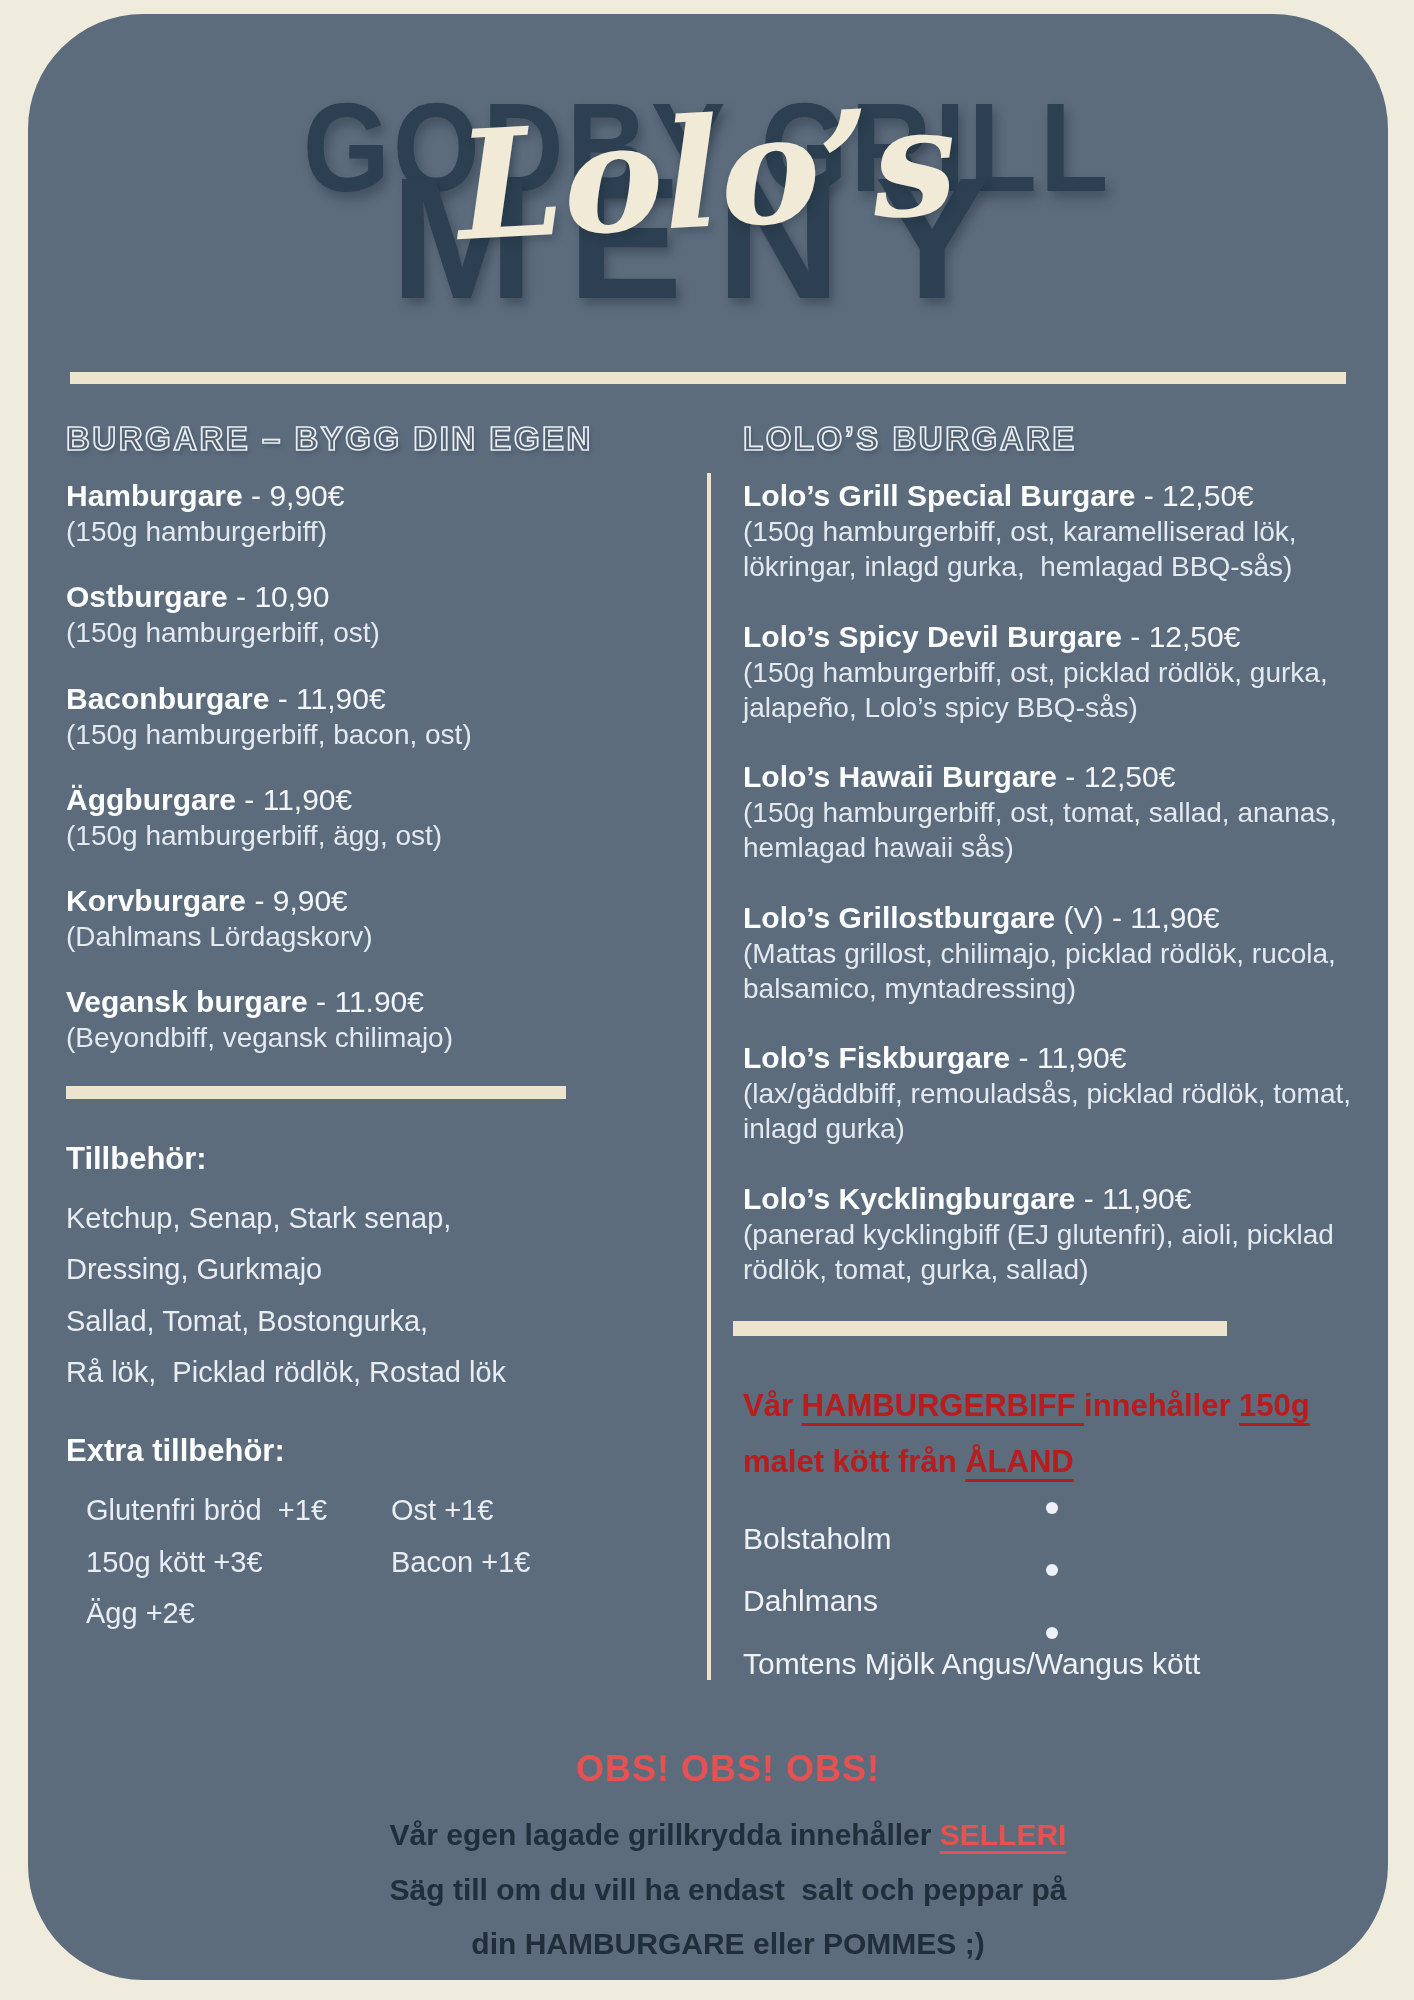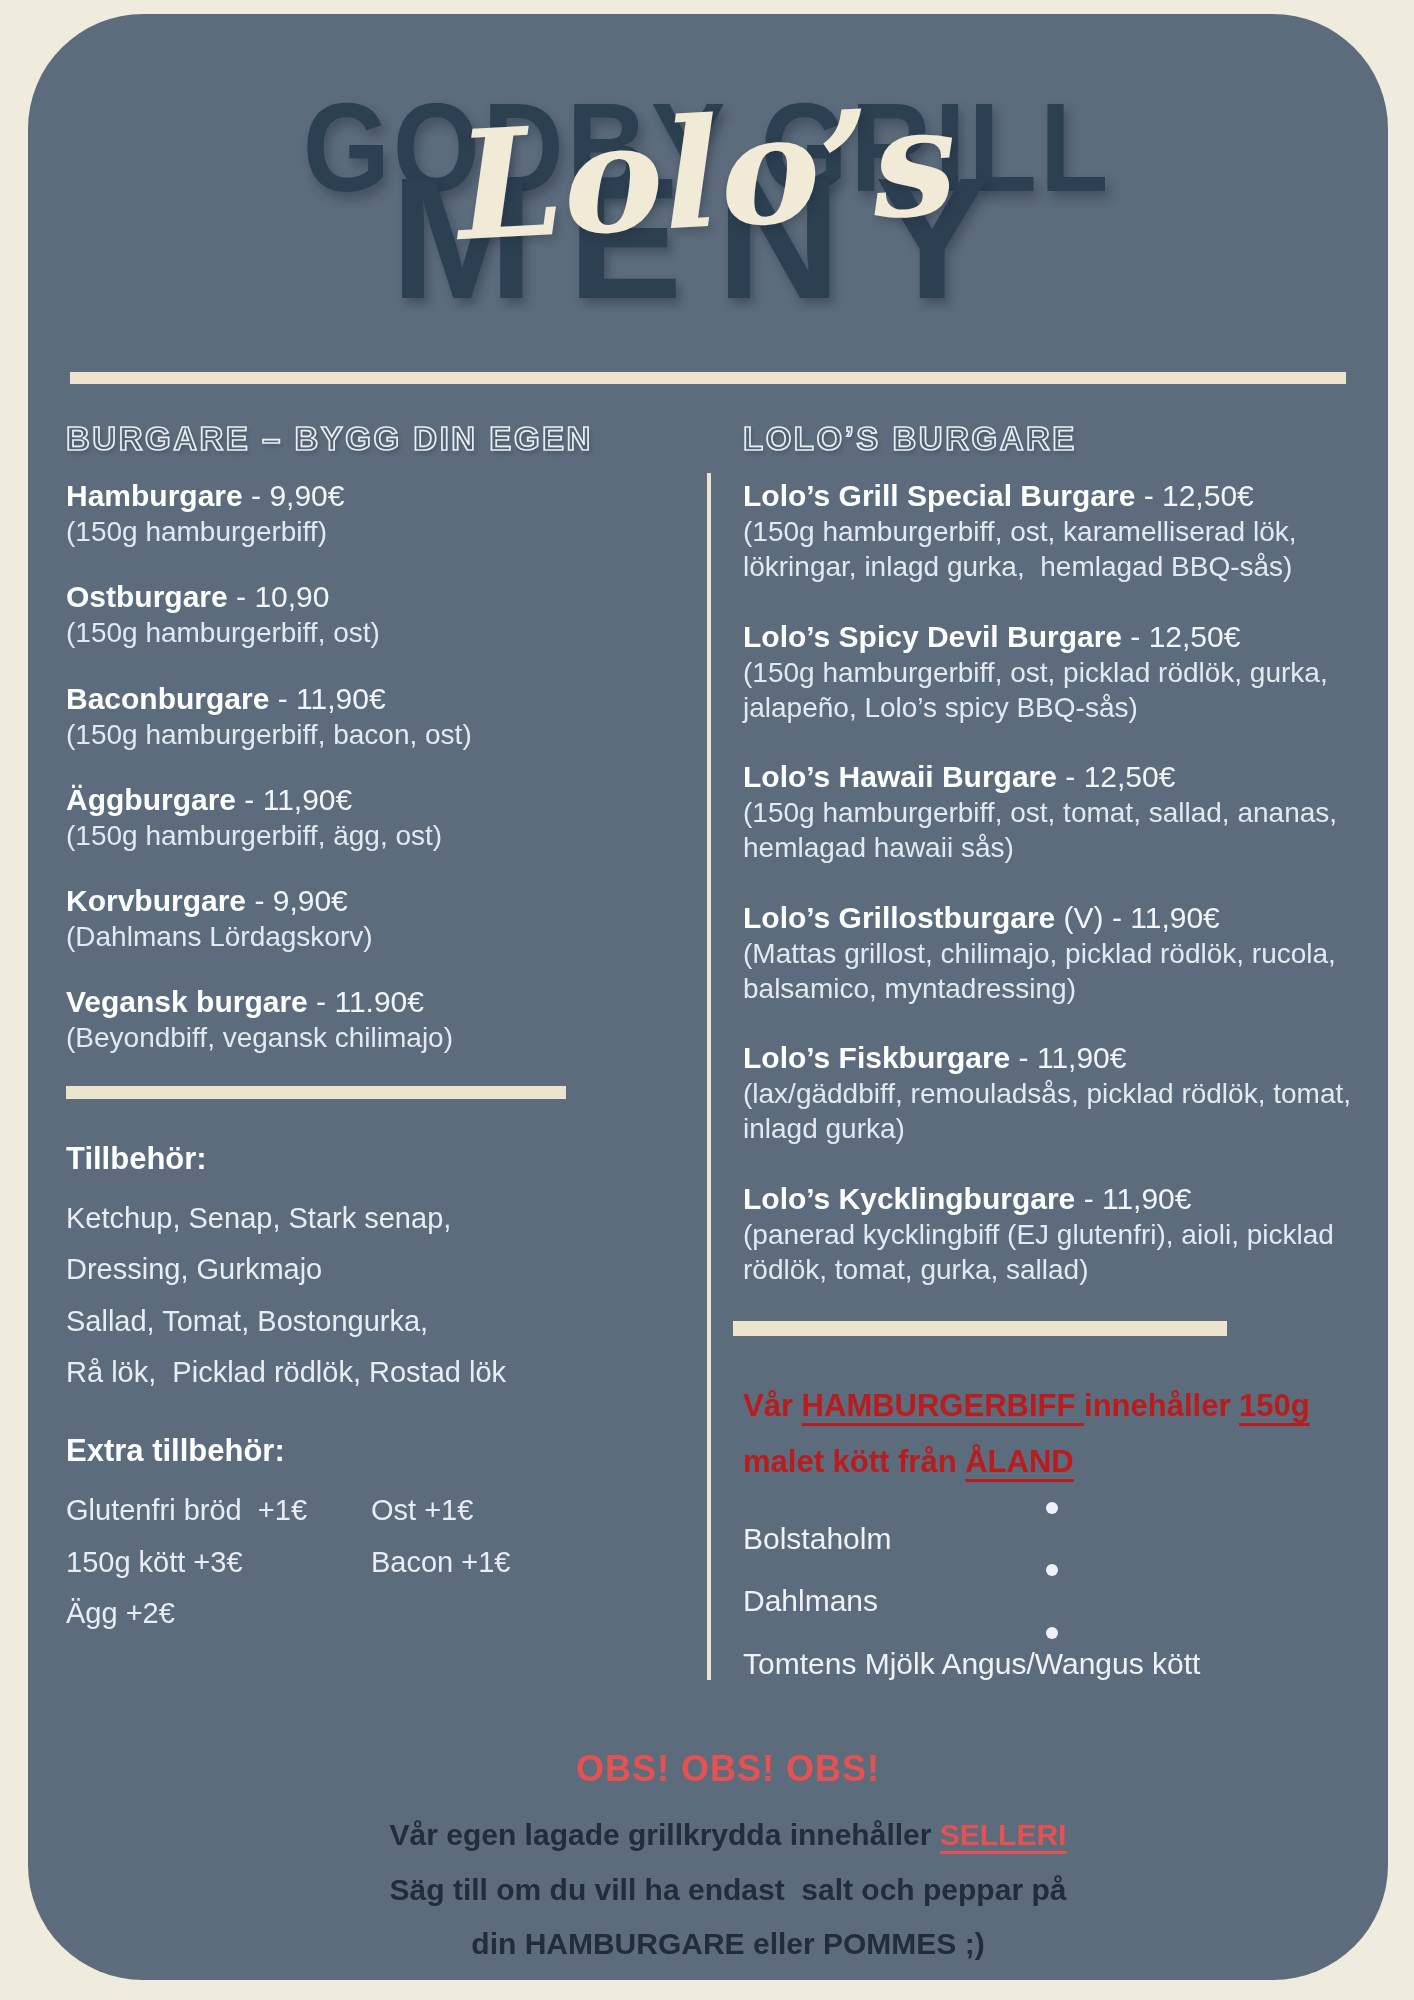--- a/index.html
+++ b/index.html
@@ -57,21 +57,21 @@
   .col-right .menu-item{margin-bottom:34px;}
   .item-line{font-size:30px;line-height:1.2;white-space:nowrap;}
   .item-name{font-weight:700;color:#fdfefe;}
   .item-suffix{font-weight:400;color:#f2f5f8;}
   .item-price{font-weight:400;color:#f2f5f8;}
   .item-desc{font-size:28px;line-height:1.26;color:#e3e9f0;white-space:pre-wrap;}
   
   .sub-heading{font-size:31px;font-weight:700;color:#fdfefe;margin:0 0 16px 0;}
   .plain-line{font-size:29px;line-height:1.78;color:#e8edf3;margin:0;white-space:pre-wrap;}
   .extra-wrap{margin-top:34px;}
-  .extra-cols{display:flex;}
+  .extra-cols{display:flex;justify-content:flex-end;}
   .extra-col1{width:305px;}
   .extra-col2{width:240px;}
   
   .beef-line{font-size:31px;font-weight:700;line-height:1.8;color:#b91c1c;white-space:nowrap;}
   .u-seg{text-decoration:underline;text-decoration-thickness:3px;text-underline-offset:7px;}
   .bullet-list{margin-top:12px;}
   .bullet-row{display:flex;align-items:baseline;font-size:30px;line-height:1.68;color:#eef2f6;flex-direction:column;}
   .bullet-dot{width:12px;height:12px;border-radius:50%;background:#eef2f6;margin:0 22px 0 22px;flex:0 0 auto;align-self:center;}
   
   .footer{position:absolute;left:68px;top:1748px;width:1320px;text-align:center;}

